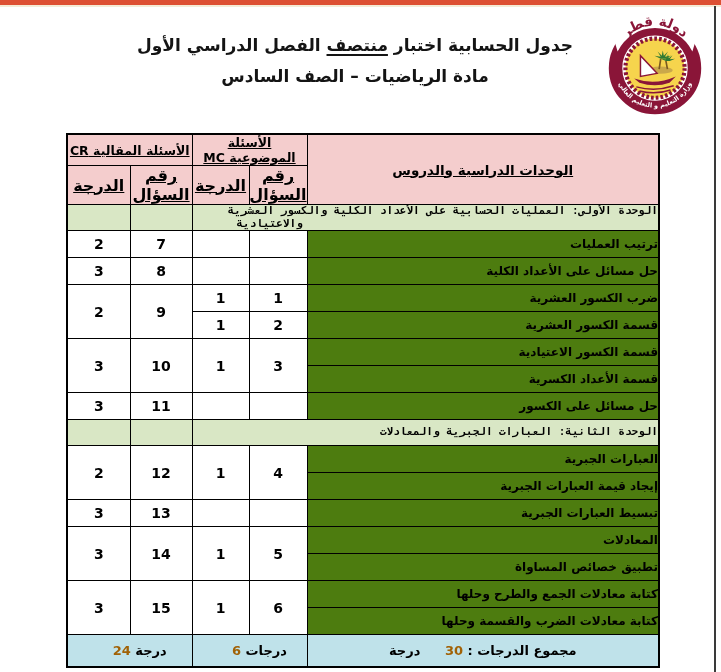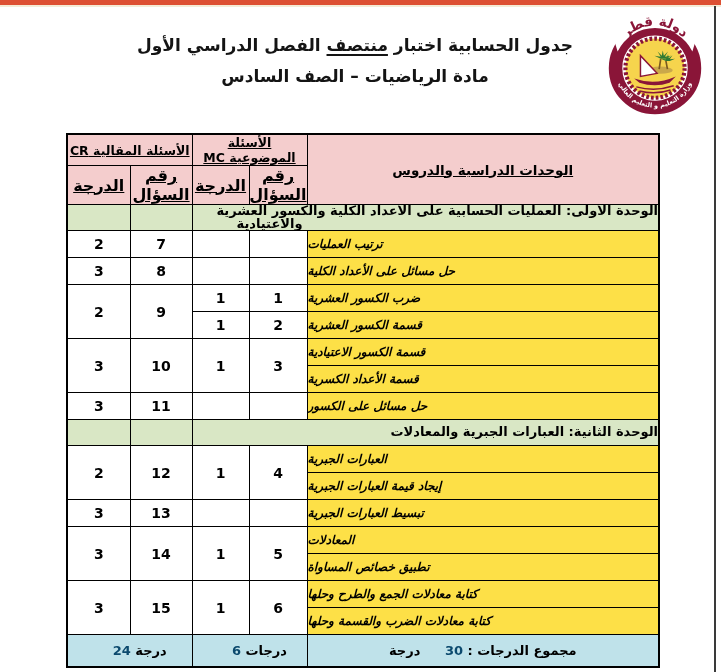--- a/index.html
+++ b/index.html
@@ -37,32 +37,32 @@
   .rtxt { color:#d9282e; }
 
   tr.h1 { height:30px; }
   tr.h2 { height:31px; }
   .units-head { font-size:13.5px; text-align:center; }
   .group-head { font-size:12.5px; text-align:center; }
   .sub-head { font-size:16px; }
 
   tr.unit { height:26px; }
   tr.unit td { background:#d9e7c5; }
-  .unit-title { font-size:13px; line-height:12.5px; padding:0 6px; text-align:right; }
+  .unit-title { font-size:11px; line-height:12.5px; padding:0 6px; text-align:right;font-family:Liberation Mono, monospace; }
   .unit-title .l1 { display:block; text-align:right; }
   .unit-title .l2 { display:block; text-align:left;margin-left:44px; }
 
   tr.r { height:27px; }
-  .lesson { text-align:left; padding:0 7px; font-size:12px; background:#fde047; white-space:nowrap;font-style:italic; }
+  .lesson { text-align:right; padding:0 7px; font-size:12px; background:#4d7c0f; white-space:nowrap; }
   .num { text-align:center; font-size:14px; background:#fff; }
 
   tr.total { height:32px; }
   tr.total td { background:#bfe2ea; font-size:13px; text-align:center; }
   .ltr { direction:ltr; }
-  .tred { color:#0c4a6e;margin-left:20px; }
+  .tred { color:#a16207;margin-left:20px; }
 </style>
 </head>
 <body>
 
 <div class="page">
 
   <div class="topbar"></div>
   <div class="topbar-under"></div>
   <div class="right-line"></div>
 

